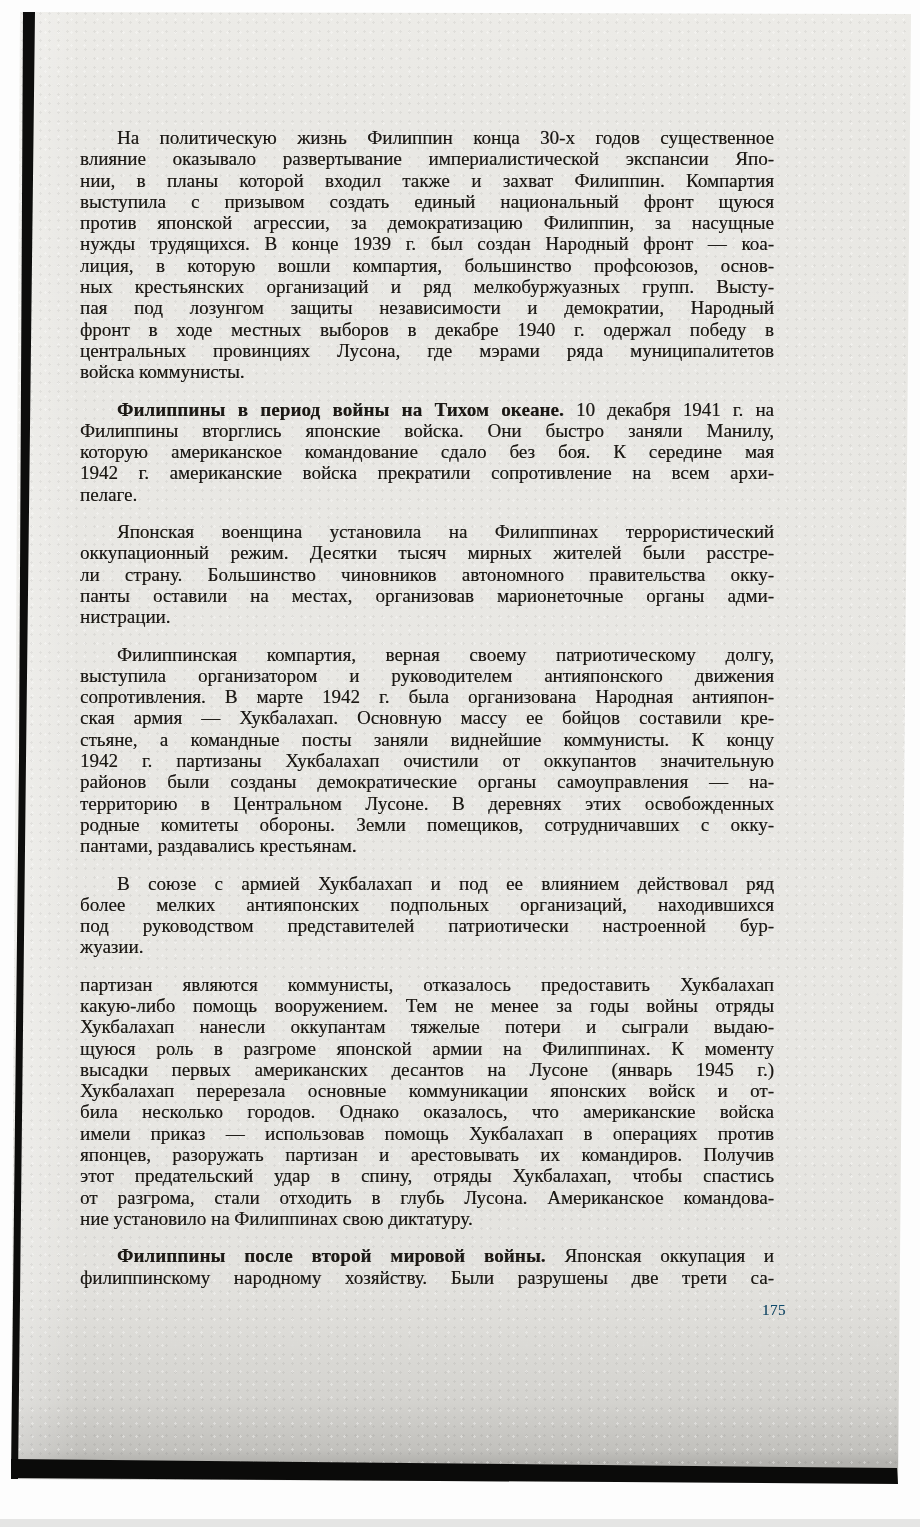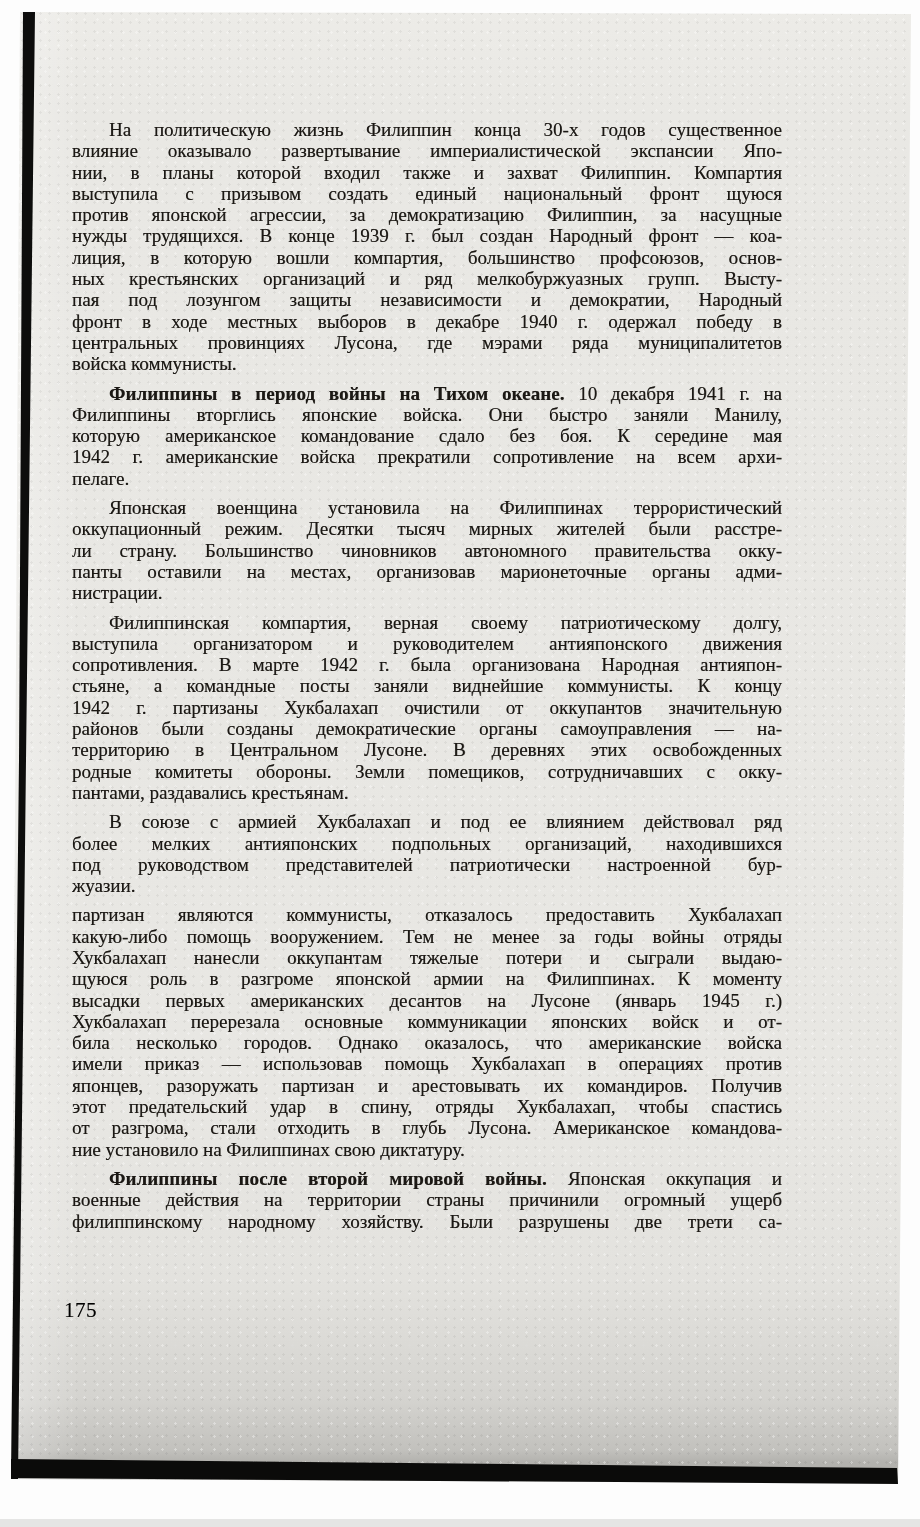--- a/index.html
+++ b/index.html
@@ -45,34 +45,35 @@
     background: #e5e5e4;
   }
 
   
   .text-col {
     position: absolute; left: 64px; top: 111px; width: 726px;
     font-size: 19px; line-height: 21.3px;
     color: #1b1814;
     text-shadow: 0.3px 0 0 rgba(27,24,20,0.55);
   }
-  .para { margin: 8px; }
+  .para { margin: 16px; }
   .jline {
     text-align: justify;
     text-align-last: justify;
   }
   .jline.first { text-indent: 37px; }
   .jline.last  { text-align-last: left; }
   .lead { font-weight: 700; letter-spacing: 0.1px; }
 
   .page-num {
     position: absolute; left: 64px; top: 1298px; width: 722px;
-    font-size: 21px; line-height: 24px;
+    text-align: right;
+    font-size: 15px; line-height: 24px;
     letter-spacing: 0.5px;
-    color: #000000;
+    color: #0c4a6e;
     text-shadow: 0.3px 0 0 rgba(27,24,20,0.45);
   }
 </style>
 </head>
 <body>
 
 <div class="paper"></div>
 <div class="binding"></div>
 <div class="bottom-bar"></div>
 <div class="bottom-strip"></div>
@@ -103,20 +104,21 @@
       <div class="jline first">Японская военщина установила на Филиппинах террористический</div>
       <div class="jline">оккупационный режим. Десятки тысяч мирных жителей были расстре-</div>
       <div class="jline">ли страну. Большинство чиновников автономного правительства окку-</div>
       <div class="jline">панты оставили на местах, организовав марионеточные органы адми-</div>
       <div class="jline last">нистрации.</div>
     </div>
     <div class="para">
       <div class="jline first">Филиппинская компартия, верная своему патриотическому долгу,</div>
       <div class="jline">выступила организатором и руководителем антияпонского движения</div>
       <div class="jline">сопротивления. В марте 1942 г. была организована Народная антияпон-</div>
+      <div class="jline">ская армия — Хукбалахап. Основную массу ее бойцов составили кре-</div>
       <div class="jline">стьяне, а командные посты заняли виднейшие коммунисты. К концу</div>
       <div class="jline">1942 г. партизаны Хукбалахап очистили от оккупантов значительную</div>
       <div class="jline">районов были созданы демократические органы самоуправления — на-</div>
       <div class="jline">территорию в Центральном Лусоне. В деревнях этих освобожденных</div>
       <div class="jline">родные комитеты обороны. Земли помещиков, сотрудничавших с окку-</div>
       <div class="jline last">пантами, раздавались крестьянам.</div>
     </div>
     <div class="para">
       <div class="jline first">В союзе с армией Хукбалахап и под ее влиянием действовал ряд</div>
       <div class="jline">более мелких антияпонских подпольных организаций, находившихся</div>
@@ -132,18 +134,17 @@
       <div class="jline">Хукбалахап перерезала основные коммуникации японских войск и от-</div>
       <div class="jline">била несколько городов. Однако оказалось, что американские войска</div>
       <div class="jline">имели приказ — использовав помощь Хукбалахап в операциях против</div>
       <div class="jline">японцев, разоружать партизан и арестовывать их командиров. Получив</div>
       <div class="jline">этот предательский удар в спину, отряды Хукбалахап, чтобы спастись</div>
       <div class="jline">от разгрома, стали отходить в глубь Лусона. Американское командова-</div>
       <div class="jline last">ние установило на Филиппинах свою диктатуру.</div>
     </div>
     <div class="para">
       <div class="jline first"><b class="lead">Филиппины после второй мировой войны.</b> Японская оккупация и</div>
-      <div class="jline">военные действия на территории страны причинили огромный ущерб</div>
       <div class="jline">филиппинскому народному хозяйству. Были разрушены две трети са-</div>
     </div>
   </div>
 
 <div class="page-num">175</div>
 
 </body></html>

